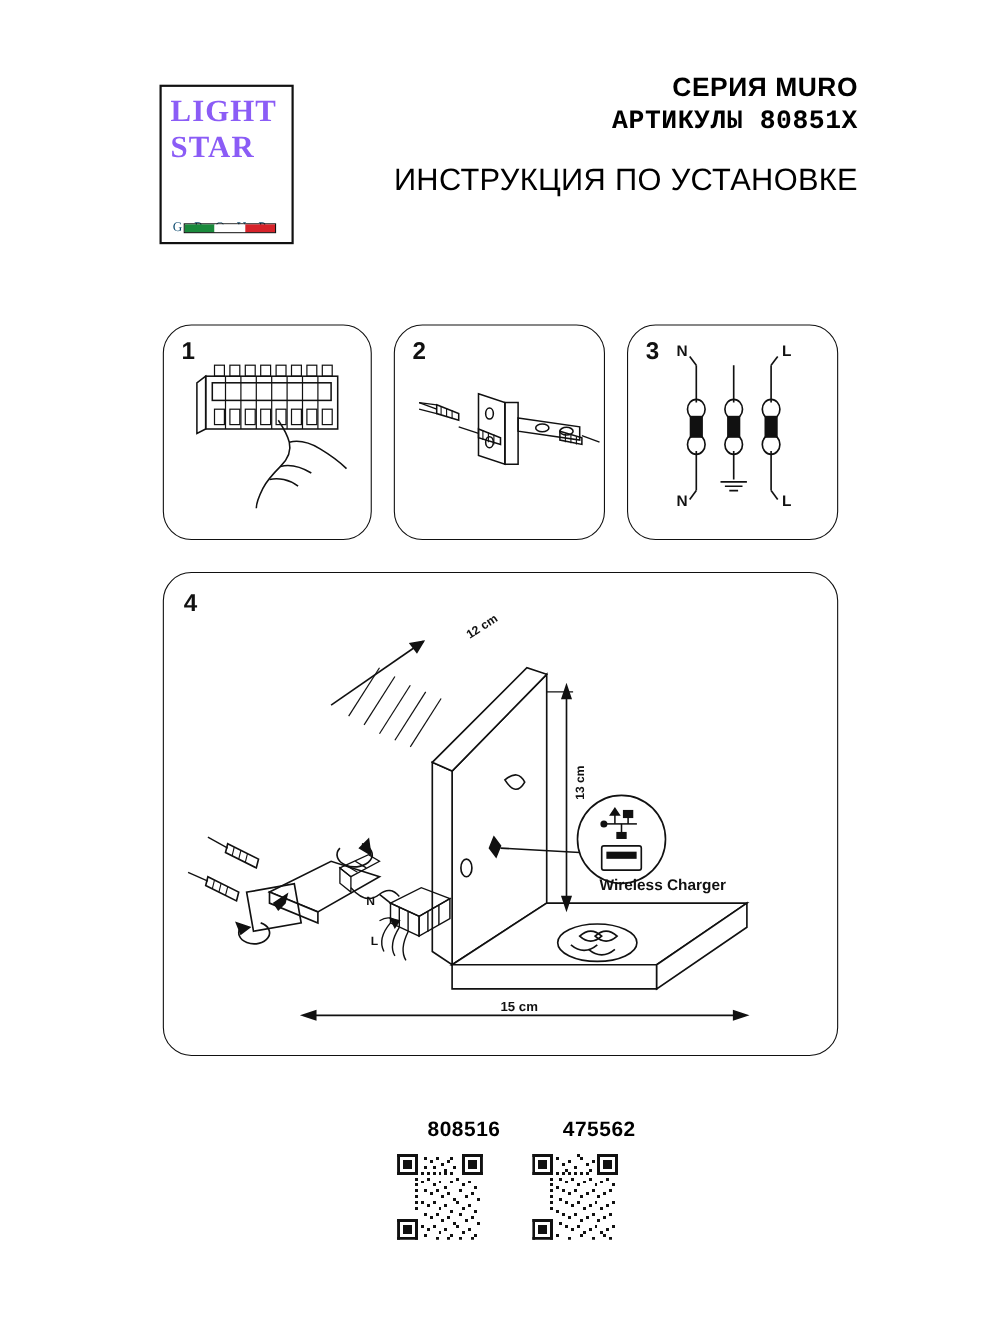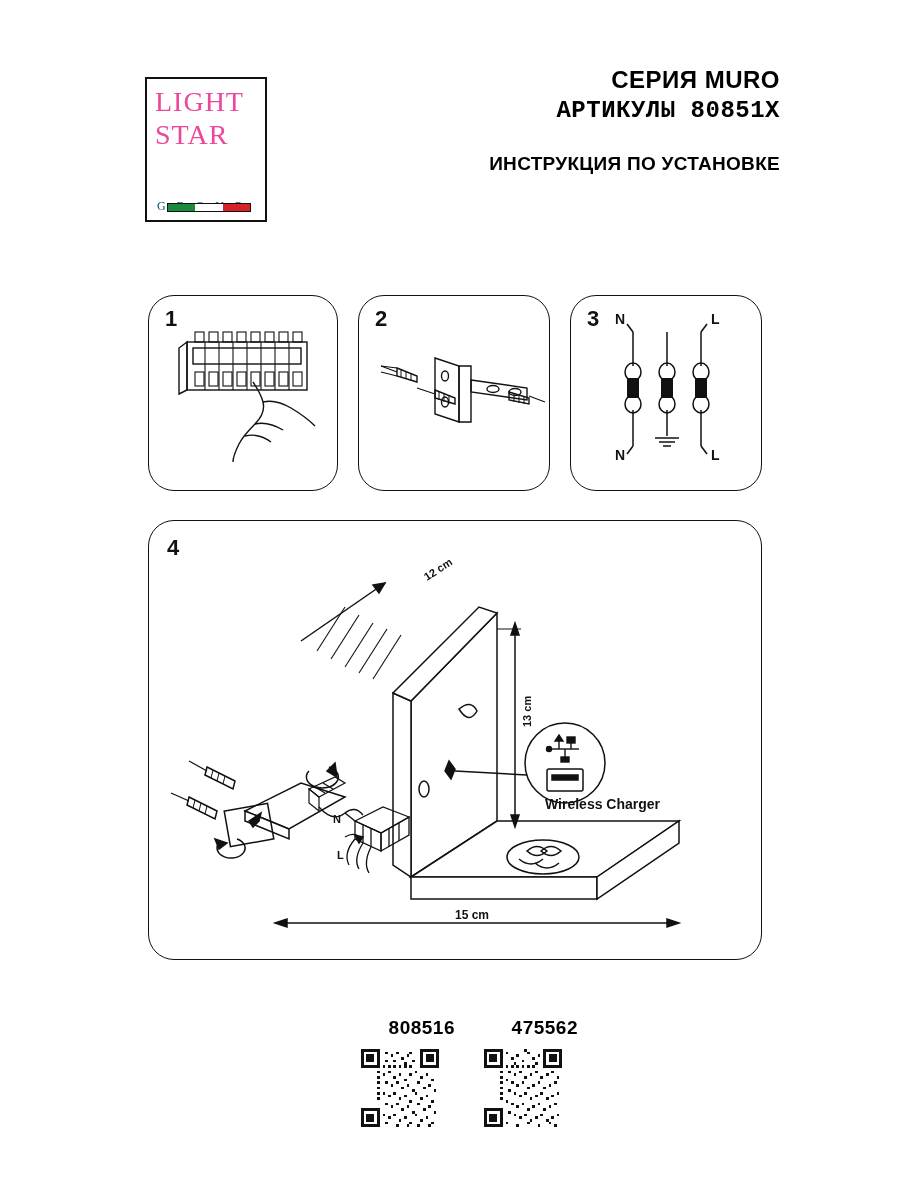--- a/index.html
+++ b/index.html
@@ -31,25 +31,25 @@
     height: 145px;
     border: 2px solid #111;
     box-sizing: border-box;
     background: #fff;
   }
   .logo-text {
     position: absolute;
     left: 8px;
     top: 6px;
     font-family: "Liberation Serif", serif;
-    font-weight: normal;
+    font-weight: bold;
     font-size: 28px;
     line-height: 33px;
     letter-spacing: 1px;
-    color: #ec4899;
+    color: #8b5cf6;
   }
   .logo-group {
     position: absolute;
     left: 10px;
     top: 120px;
     font-family: "Liberation Serif", serif;
     font-size: 12px;
     letter-spacing: 4px;
     color: #0c4a6e;
   }
@@ -80,22 +80,22 @@
   }
   .head-art {
     font-size: 24px;
     font-weight: bold;
     letter-spacing: 0.5px;
     line-height: 31px;
     font-family: Liberation Mono, monospace;
   }
   .head-title {
     margin-top: 22px;
-    font-size: 19px;
-    font-weight: bold;
+    font-size: 28px;
+    font-weight: normal;
     line-height: 32px;
     letter-spacing: 0.3px;
   }
 
   
   .panel {
     position: absolute;
     border: 1.6px solid #111;
     border-radius: 26px;
     box-sizing: border-box;

